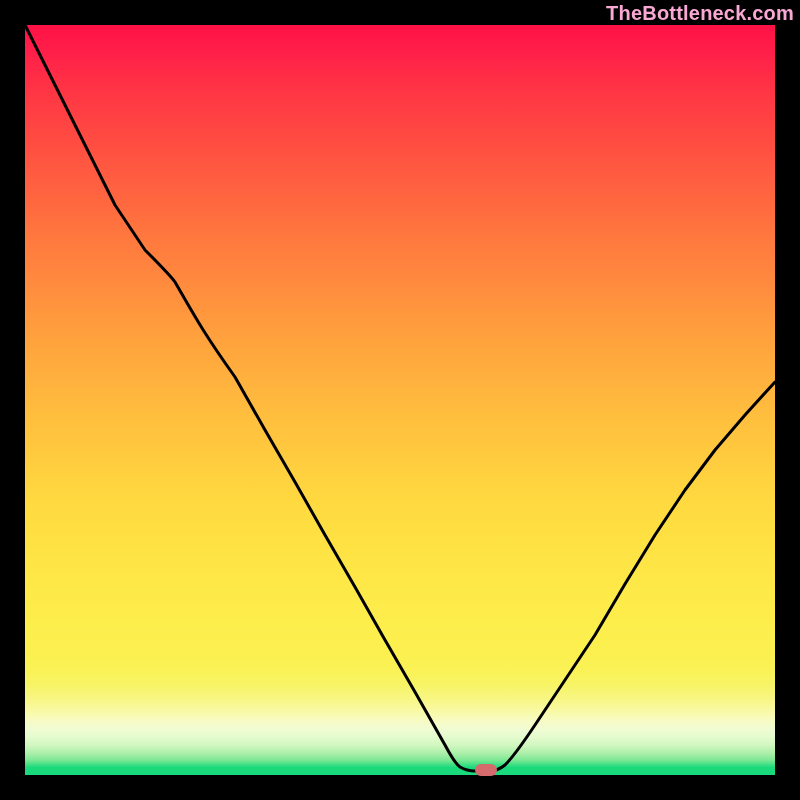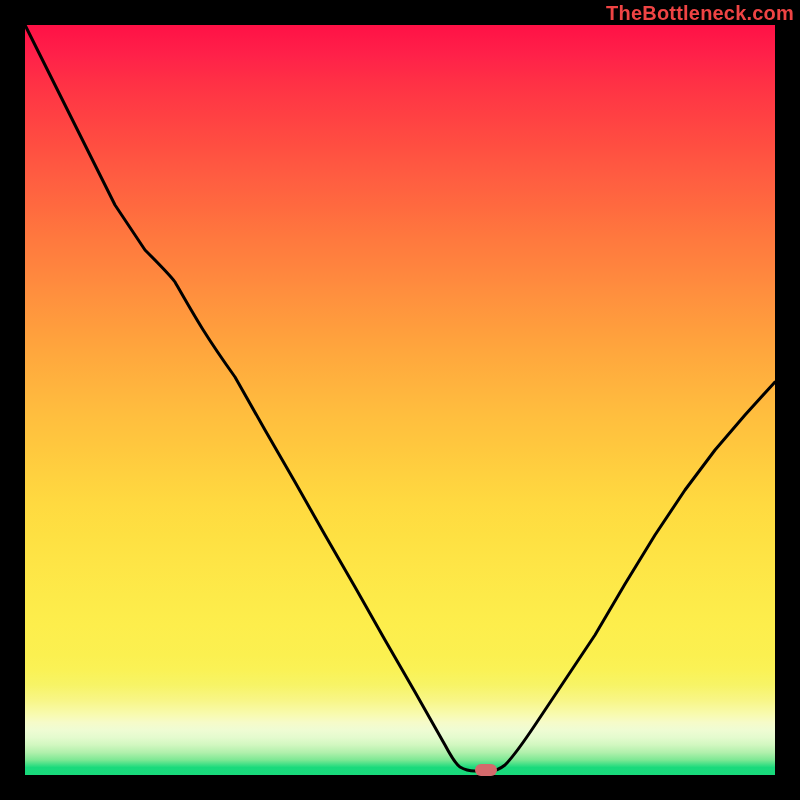--- a/index.html
+++ b/index.html
@@ -76,21 +76,21 @@
     background: #d46a6c;
     transform: translate(-50%, -50%);
   }
   .watermark {
     position: absolute;
     top: 2px;
     right: 6px;
     font-family: Arial, Helvetica, sans-serif;
     font-size: 20px;
     font-weight: 600;
-    color: #ef4444;
+    color: #f9a8d4;
     letter-spacing: 0.2px;
   }
 </style>
 </head>
 <body>
 
 <div class="frame">
   <div class="plot-area">
     <svg class="curve" viewBox="0 0 750 750" preserveAspectRatio="none">
 

